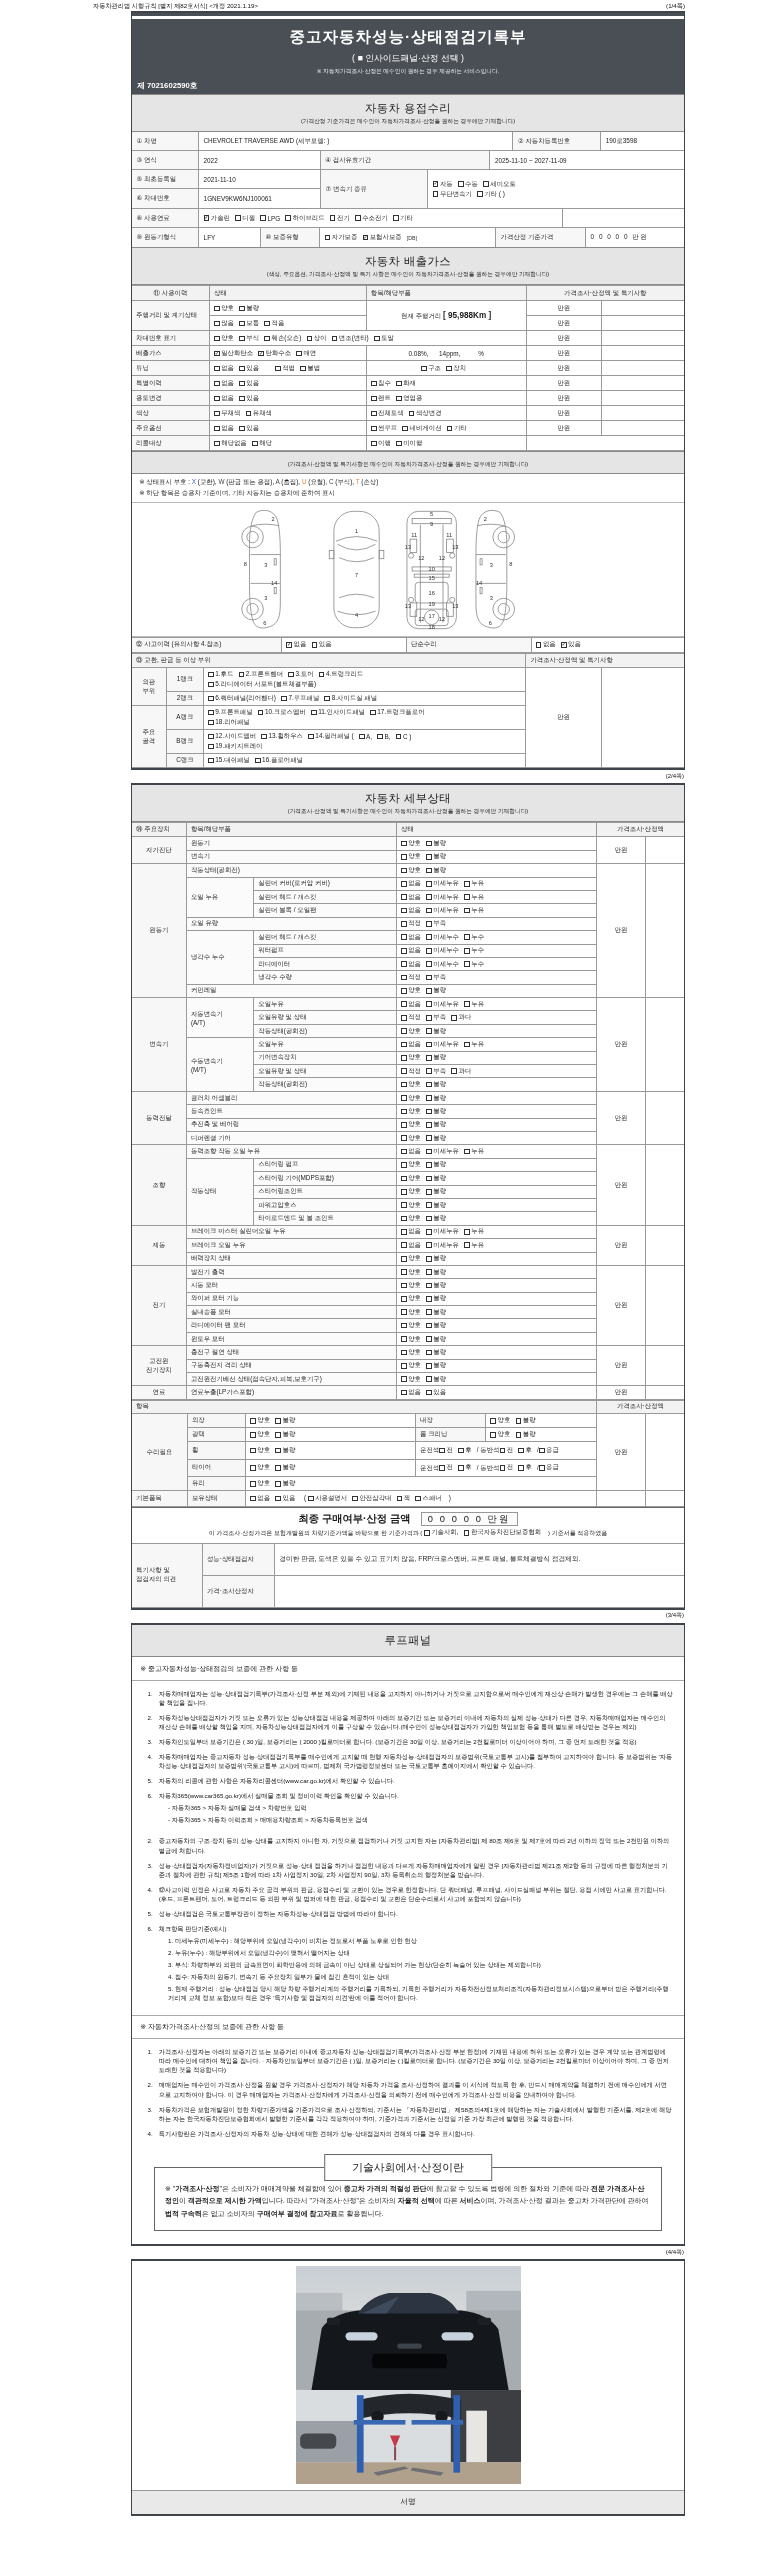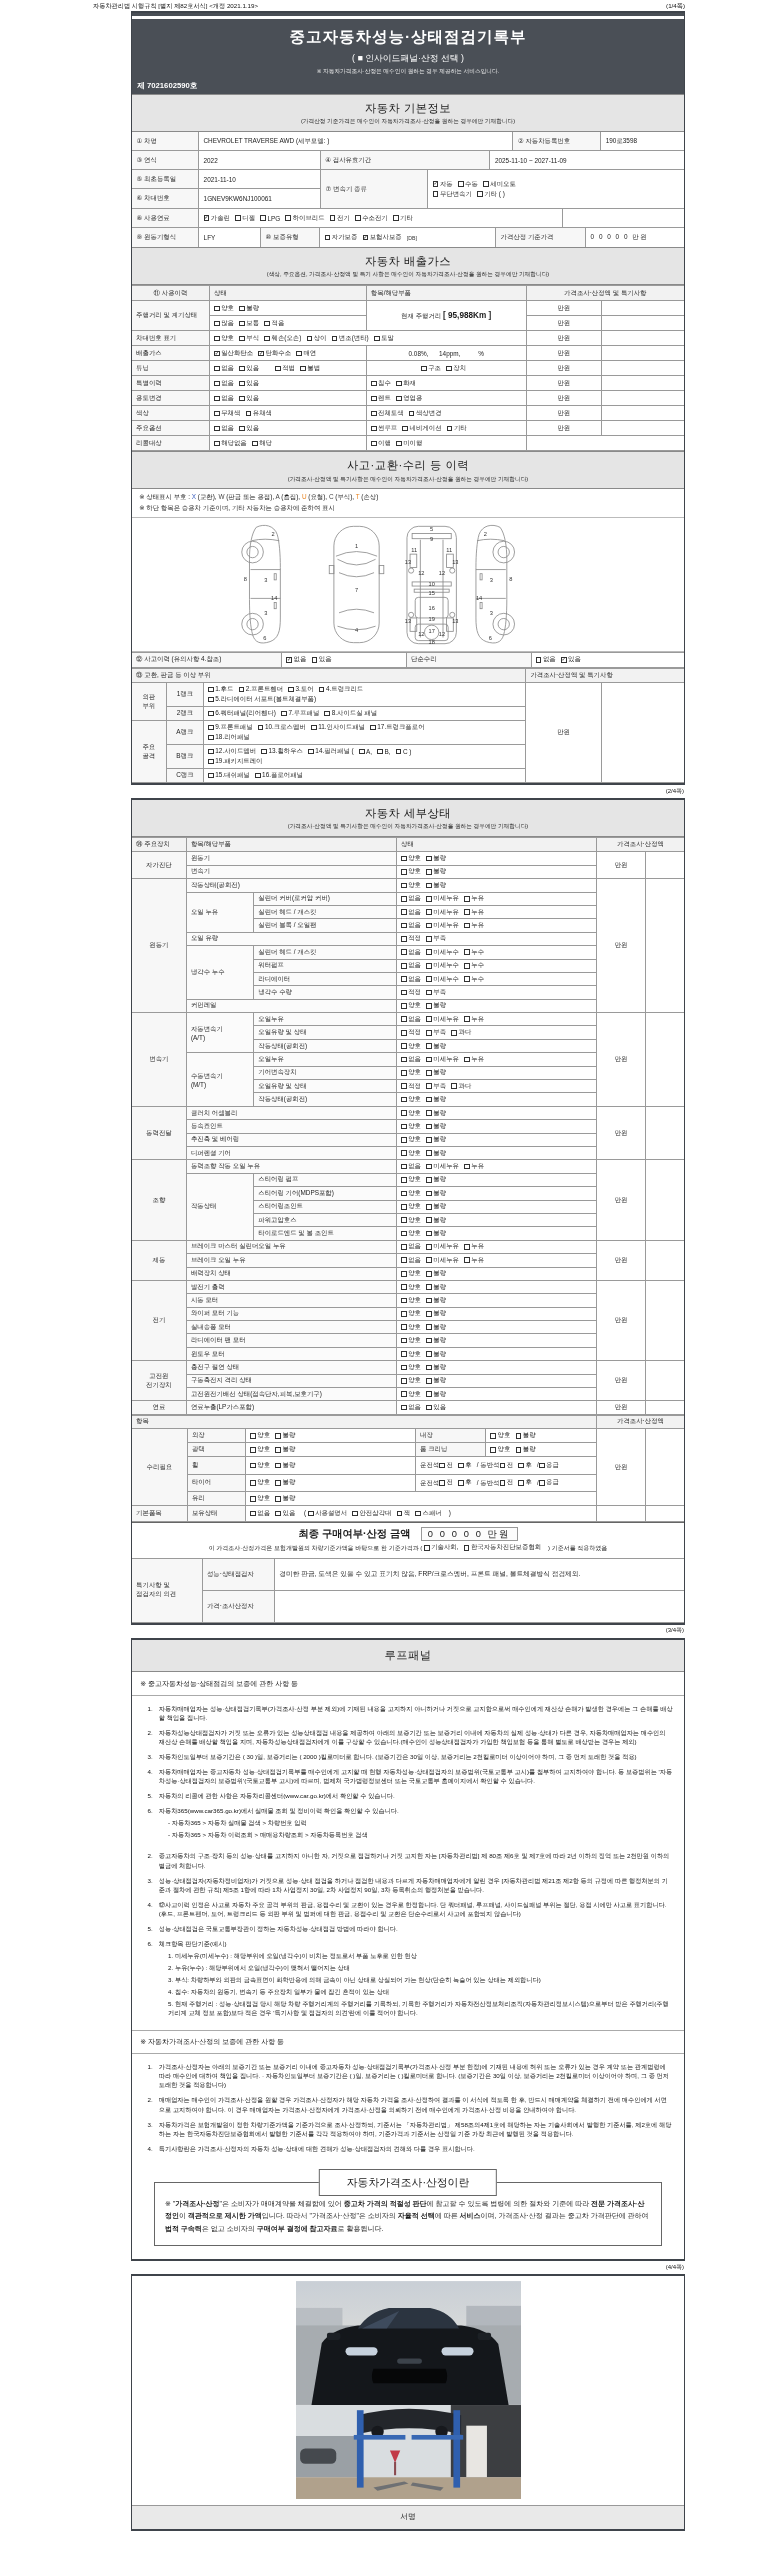--- a/index.html
+++ b/index.html
@@ -84,21 +84,21 @@
   <div class="blk">
     <div class="dkhead">
       <div class="dkstripe"></div>
       <div class="dkttl">중고자동차성능·상태점검기록부</div>
       <div class="dksub">( ■ 인사이드패널·산정 선택 )</div>
       <div class="dknote">※ 자동차가격조사·산정은 매수인이 원하는 경우 제공하는 서비스입니다.</div>
       <div class="docno">제 7021602590호</div>
     </div>
 
     <div class="band">
-      <div class="bt">자동차 기본정보</div>
+      <div class="bt">자동차 용접수리</div>
       <div class="bn">(가격산정 기준가격은 매수인이 자동차가격조사·산정을 원하는 경우에만 기재합니다)</div>
     </div>
 
     <div>
       <div class="frow">
         <div class="fc lbc" style="width:67px">① 차명</div>
         <div class="fc" style="width:315px">CHEVROLET TRAVERSE AWD (세부모델: )</div>
         <div class="fc lbc" style="width:88px">② 자동차등록번호</div>
         <div class="fc" style="width:83px">190로3598</div>
       </div>
@@ -402,21 +402,20 @@
               </span><span class="cbo">
                 <span class="bx"></span>
                 <span class="cblb">미이행</span>
               </span></td>
         <td colspan="2" class="noR"></td>
       </tr>
     </tbody>
       </table>
 
     <div class="band">
-      <div class="bt">사고·교환·수리 등 이력</div>
       <div class="bn">(가격조사·산정액 및 특기사항은 매수인이 자동차가격조사·산정을 원하는 경우에만 기재합니다)</div>
     </div>
 
     <div class="legend"><span style="white-space: pre-wrap;">※ 상태표시 부호 : </span><span style="color: rgb(59, 95, 192); white-space: pre-wrap;">X</span><span style="white-space: pre-wrap;"> (교환), </span><span style="color: rgb(68, 68, 68); white-space: pre-wrap;">W</span><span style="white-space: pre-wrap;"> (판금 또는 용접), </span><span style="color: rgb(68, 68, 68); white-space: pre-wrap;">A</span><span style="white-space: pre-wrap;"> (흠집), </span><span style="color: rgb(232, 130, 30); white-space: pre-wrap;">U</span><span style="white-space: pre-wrap;"> (요철), </span><span style="color: rgb(68, 68, 68); white-space: pre-wrap;">C</span><span style="white-space: pre-wrap;"> (부식), </span><span style="color: rgb(232, 130, 30); white-space: pre-wrap;">T</span><span style="white-space: pre-wrap;"> (손상)</span></div>
     <div class="legend2">※ 하단 항목은 승용차 기준이며, 기타 자동차는 승용차에 준하여 표시</div>
 
     <div class="diagwrap">
       <svg class="diag" width="350" height="125" viewBox="0 0 680 242">
 
         <g>
@@ -1425,21 +1424,21 @@
         <div class="nitem">
           <span class="nn">3.</span>
           <span class="nt">자동차가격은 보험개발원이 정한 차량기준가액을 기준가격으로 조사·산정하되, 기준서는 「자동차관리법」 제58조의4제1호에 해당하는 자는 기술사회에서 발행한 기준서를, 제2호에 해당하는 자는 한국자동차진단보증협회에서 발행한 기준서를 각각 적용하여야 하며, 기준가격과 기준서는 산정일 기준 가장 최근에 발행된 것을 적용합니다.</span>
         </div>
         <div class="nitem">
           <span class="nn">4.</span>
           <span class="nt">특기사항란은 가격조사·산정자의 자동차 성능·상태에 대한 견해가 성능·상태점검자의 견해와 다를 경우 표시합니다.</span>
         </div>
       </div>
     <div class="defbox">
-      <div class="defttl">자동차가격조사·산정이란</div>
+      <div class="defttl">기술사회에서·산정이란</div>
       <div class="deftxt"><span style="white-space: pre-wrap;">※ "</span><span style="font-weight: bold; white-space: pre-wrap;">가격조사·산정</span><span style="white-space: pre-wrap;">"은 소비자가 매매계약을 체결함에 있어 </span><span style="font-weight: bold; white-space: pre-wrap;">중고차 가격의 적절성 판단</span><span style="white-space: pre-wrap;">에 참고할 수 있도록 법령에 의한 절차와 기준에 따라 </span><span style="font-weight: bold; white-space: pre-wrap;">전문 가격조사·산정인</span><span style="white-space: pre-wrap;">이 </span><span style="font-weight: bold; white-space: pre-wrap;">객관적으로 제시한 가액</span><span style="white-space: pre-wrap;">입니다. 따라서 "가격조사·산정"은 소비자의 </span><span style="font-weight: bold; white-space: pre-wrap;">자율적 선택</span><span style="white-space: pre-wrap;">에 따른 </span><span style="font-weight: bold; white-space: pre-wrap;">서비스</span><span style="white-space: pre-wrap;">이며, 가격조사·산정 결과는 중고차 가격판단에 관하여 </span><span style="font-weight: bold; white-space: pre-wrap;">법적 구속력</span><span style="white-space: pre-wrap;">은 없고 소비자의 </span><span style="font-weight: bold; white-space: pre-wrap;">구매여부 결정에 참고자료</span><span style="white-space: pre-wrap;">로 활용됩니다.</span></div>
     </div>
   </div>
   <div class="pagemark">(4/4쪽)</div>
 
   <div class="blk">
     <div class="photowrap">
 
       <svg width="225" height="124" viewBox="0 0 436 240">
         <defs>

